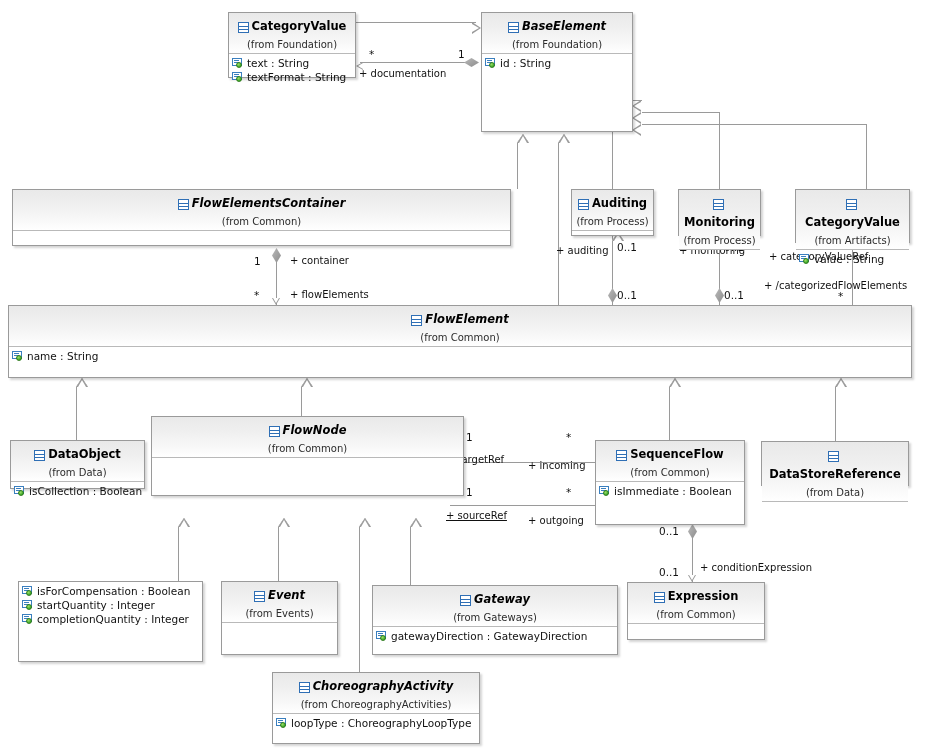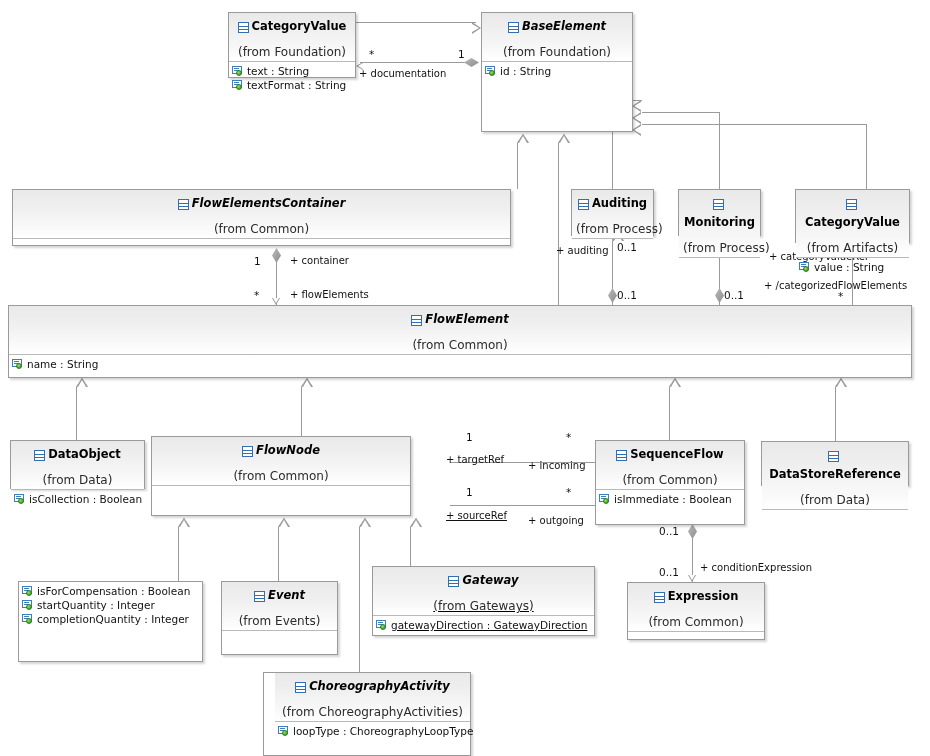--- a/index.html
+++ b/index.html
@@ -34,25 +34,25 @@
     display:inline-block;
     font-size:11.5px;
     font-weight:bold;
     color:#000000;
     white-space:nowrap;
     line-height:13px;
     vertical-align:middle;
   }
   .uml-title.abstract{font-style:italic;}
   .uml-from{
-    font-size:12px;
+    font-size:10px;
     color:#2b2b2b;
     line-height:11px;
     white-space:nowrap;
-    margin-top:12px;
+    margin-top:4px;
   }
   .uml-attrs{
     box-sizing:border-box;
     padding:2px 2px 2px 3px;
     min-height:10px;
   }
   .attr{
     font-size:10.5px;
     color:#111111;
     line-height:14px;
@@ -415,21 +415,21 @@
           <span class="attr-icon">
             <u></u>
             <s></s>
             <b></b>
           </span>
           <span>isCollection : Boolean</span>
         </div>
     </div>
   </div>
 
-  <div class="uml-class" style="left:151px;top:436px;width:260px;height:80px;">
+  <div class="uml-class" style="left:151px;top:416px;width:313px;height:80px;">
     <div class="uml-head">
       <span class="cls-icon"><i></i></span><span class="uml-title abstract">FlowNode</span>
       <div class="uml-from">(from Common)</div>
     </div>
     <div class="uml-attrs" style="height:45px;"></div>
   </div>
 
   <div class="uml-class" style="left:595px;top:440px;width:150px;height:85px;">
     <div class="uml-head">
       <span class="cls-icon"><i></i></span><span class="uml-title">SequenceFlow</span>
@@ -485,21 +485,21 @@
   </div>
 
   <div class="uml-class" style="left:221px;top:581px;width:117px;height:74px;">
     <div class="uml-head">
       <span class="cls-icon"><i></i></span><span class="uml-title abstract">Event</span>
       <div class="uml-from">(from Events)</div>
     </div>
     <div class="uml-attrs" style="height:38px;"></div>
   </div>
 
-  <div class="uml-class" style="left:372px;top:566px;width:223px;height:70px;text-decoration:underline;">
+  <div class="uml-class" style="left:372px;top:585px;width:246px;height:70px;">
     <div class="uml-head">
       <span class="cls-icon"><i></i></span><span class="uml-title abstract">Gateway</span>
       <div class="uml-from">(from Gateways)</div>
     </div>
     <div class="uml-attrs" style="height:34px;">
       <div class="attr">
           <span class="attr-icon">
             <u></u>
             <s></s>
             <b></b>
@@ -510,21 +510,21 @@
   </div>
 
   <div class="uml-class" style="left:627px;top:582px;width:138px;height:58px;">
     <div class="uml-head">
       <span class="cls-icon"><i></i></span><span class="uml-title">Expression</span>
       <div class="uml-from">(from Common)</div>
     </div>
     <div class="uml-attrs" style="height:22px;"></div>
   </div>
 
-  <div class="uml-class" style="left:263px;top:672px;width:208px;height:84px;padding-left:11px;">
+  <div class="uml-class" style="left:272px;top:672px;width:208px;height:72px;">
     <div class="uml-head">
       <span class="cls-icon"><i></i></span><span class="uml-title abstract">ChoreographyActivity</span>
       <div class="uml-from">(from ChoreographyActivities)</div>
     </div>
     <div class="uml-attrs" style="height:34px;">
       <div class="attr">
           <span class="attr-icon">
             <u></u>
             <s></s>
             <b></b>

